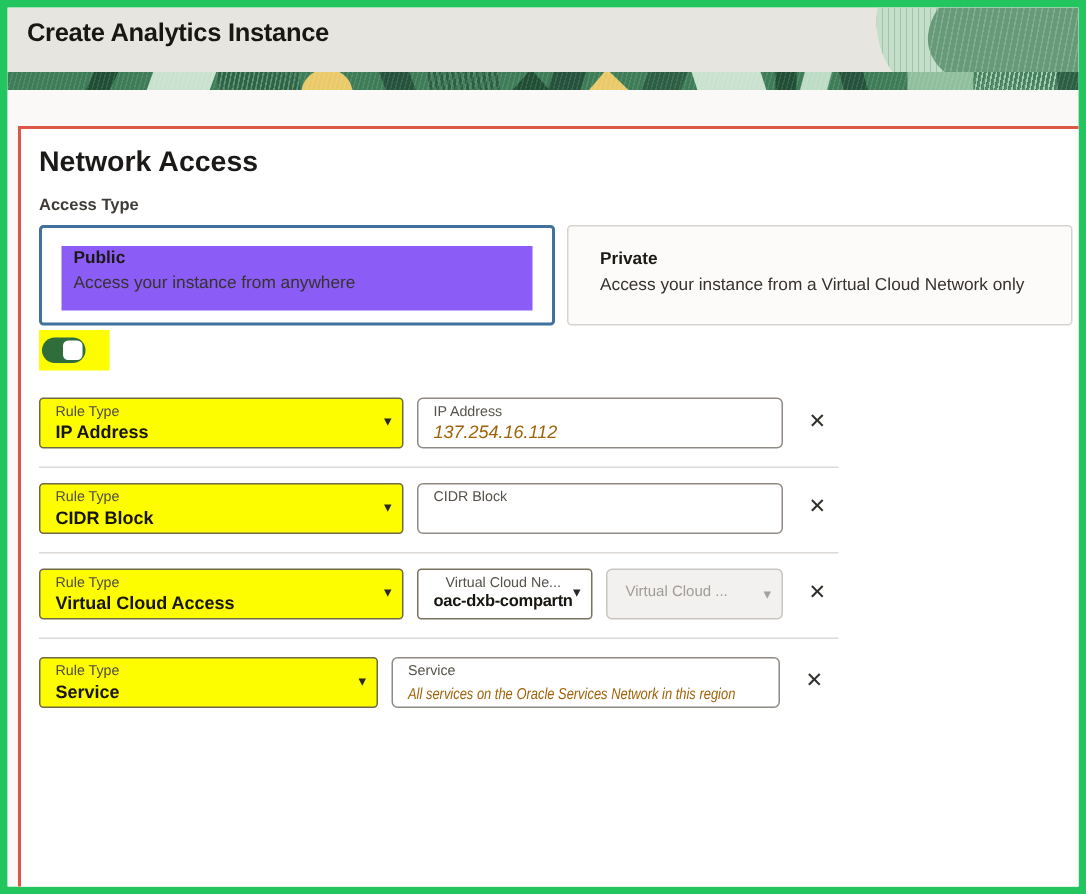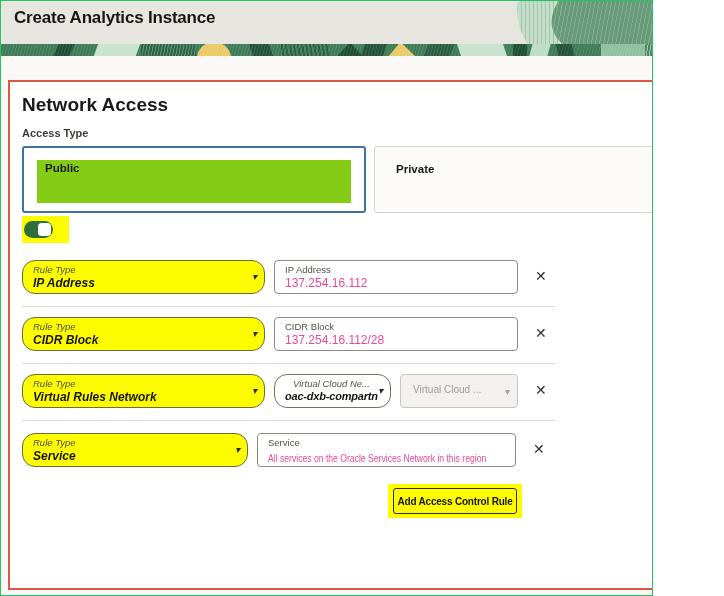--- a/index.html
+++ b/index.html
@@ -1,21 +1,21 @@
 <!DOCTYPE html>
 <html><head>
 <meta charset="utf-8">
 <style>
   * { margin:0; padding:0; box-sizing:border-box; }
   html,body { background:#ffffff; }
   body { font-family:"Liberation Sans", sans-serif; }
 
   .screen {
-    position:relative; width:653px; height:596px;
-    border:1px solid #22c55e; background:#f8f7f5; overflow:hidden;
+    position:relative; width:724px; height:596px;
+    border:5px solid #22c55e; background:#f8f7f5; overflow:hidden;
   }
 
   
   .titlebar {
     position:relative; height:43px; background:#e7e5e0; overflow:hidden;
   }
   .titlebar h1 {
     position:relative; z-index:3; padding:7px 0 0 13px;
     font-size:17px; font-weight:bold; letter-spacing:-0.2px; color:#191714;
   }
@@ -58,21 +58,21 @@
   .lbl { font-size:11px; font-weight:bold; color:#3f3b37; margin-top:11px; }
   .lbl-cfg { font-size:10.5px; font-weight:normal; color:#4c4743; margin-top:28px; }
 
   
   .cards { display:flex; gap:8px; margin-top:7px; height:67px; }
   .card { border-radius:3px; }
   .card-public {
     width:344px; border:2px solid #3f729e; background:#fff; padding:12px 13px 0 13px;
   }
   .card-public .hl {
-    background:#84cc16; height:43px; padding:2px 4px 0 8px;
+    background:#8b5cf6; height:43px; padding:2px 4px 0 8px;
   }
   .card-private {
     flex:1; border:1px solid #d7d4d0; background:#fcfbfa; padding:16px 14px 0 21px;
   }
   .card-title { font-size:11.5px; font-weight:bold; color:#1b1916; }
   .card-desc  { font-size:11.5px; color:#36322e; margin-top:5px; white-space:nowrap; }
 
   
   .toggle-hl {
     display:inline-block; margin-top:3px; background:#fdfd00; padding:5px 16px 5px 2px;
@@ -88,37 +88,37 @@
 
   .h-rules { font-size:15px; font-weight:bold; color:#1c1a18; margin-top:25px; }
 
   
   .rule-row { display:flex; align-items:flex-start; margin-top:13px; }
   .divider { height:1px; width:533px; background:#dcd9d6; margin-top:12px; }
   .rule-row.r2, .rule-row.r3 { margin-top:10px; }
   .rule-row.r4 { margin-top:12px; }
 
   .selectbox {
-    position:relative; height:34px; border:1px solid #77725f; border-radius:13px;
-    padding:3px 22px 0 10px; background:#fff; cursor:pointer; overflow:hidden;font-style:italic;
+    position:relative; height:34px; border:1px solid #77725f; border-radius:3px;
+    padding:3px 22px 0 10px; background:#fff; cursor:pointer; overflow:hidden;
   }
   .selectbox.yellow { background:#fdfd00; border-color:#6e6a47; }
   .sel-label { font-size:9.5px; color:#4f4a44; white-space:nowrap; }
   .sel-value { font-size:12px; font-weight:bold; color:#17150f; margin-top:1px; white-space:nowrap; }
   .caret { position:absolute; right:7px; top:11px; font-size:10px; color:#2b2927; line-height:1; }
 
   .w-rt  { width:243px; }
   .w-rts { width:226px; }
 
   .tfield {
     height:34px; border:1px solid #8f8a84; border-radius:4px; background:#fff;
     padding:3px 8px 0 10px; margin-left:9px; overflow:hidden; cursor:text;
   }
   .tf-label { font-size:9.5px; color:#55504a; white-space:nowrap; }
-  .tf-value { font-size:12px; color:#ec4899; margin-top:1px; white-space:nowrap; }
+  .tf-value { font-size:12px; color:#a16207; margin-top:1px; white-space:nowrap;font-style:italic; }
   .w-f   { width:244px; }
   .w-svc { width:259px; }
   .condense { display:inline-block; font-size:10.5px; transform:scaleX(0.82); transform-origin:0 50%; margin-top:3px; }
 
   .vcn { width:117px; margin-left:9px; padding-right:20px; }
   .vcn .sel-label { font-size:9.5px; color:#55504a;text-align:right; }
   .vcn .sel-value { font-size:11px; letter-spacing:-0.2px; }
 
   .vcn-disabled {
     width:118px; margin-left:9px; height:34px; border:1px solid #c9c6c2; border-radius:4px;
@@ -177,24 +177,26 @@
   <div class="content">
     <div class="redbox">
 
       <h2 class="h-section">Network Access</h2>
       <div class="lbl">Access Type</div>
 
       <div class="cards">
         <div class="card card-public">
           <div class="hl">
             <div class="card-title">Public</div>
+            <div class="card-desc">Access your instance from anywhere</div>
           </div>
         </div>
         <div class="card card-private">
           <div class="card-title">Private</div>
+          <div class="card-desc">Access your instance from a Virtual Cloud Network only</div>
         </div>
       </div>
 
       <div class="toggle-hl">
         <div class="toggle">
           <div class="knob"></div>
         </div>
       </div>
 
 
@@ -215,31 +217,30 @@
 
       
       <div class="rule-row r2">
         <div class="selectbox yellow w-rt">
           <div class="sel-label">Rule Type</div>
           <div class="sel-value">CIDR Block</div>
           <span class="caret">▾</span>
         </div>
         <div class="tfield w-f">
           <div class="tf-label">CIDR Block</div>
-          <div class="tf-value">137.254.16.112/28</div>
         </div>
         <button class="xbtn">✕</button>
       </div>
       <div class="divider"></div>
 
       
       <div class="rule-row r3">
         <div class="selectbox yellow w-rt">
           <div class="sel-label">Rule Type</div>
-          <div class="sel-value">Virtual Rules Network</div>
+          <div class="sel-value">Virtual Cloud Access</div>
           <span class="caret">▾</span>
         </div>
         <div class="selectbox vcn">
           <div class="sel-label">Virtual Cloud Ne...</div>
           <div class="sel-value">oac-dxb-compartn</div>
           <span class="caret">▾</span>
         </div>
         <div class="vcn-disabled">
           <div class="dis-text">Virtual Cloud ...</div>
           <span class="caret">▾</span>
@@ -256,21 +257,16 @@
           <span class="caret">▾</span>
         </div>
         <div class="tfield w-svc">
           <div class="tf-label">Service</div>
           <div class="tf-value"><span class="condense">All services on the Oracle Services Network in this region</span></div>
         </div>
         <button class="xbtn">✕</button>
       </div>
 
       
-      <div class="btn-row">
-        <span class="btn-hl">
-          <button class="add-btn">Add Access Control Rule</button>
-        </span>
-      </div>
 
     </div>
   </div>
 </div>
 
 </body></html>

